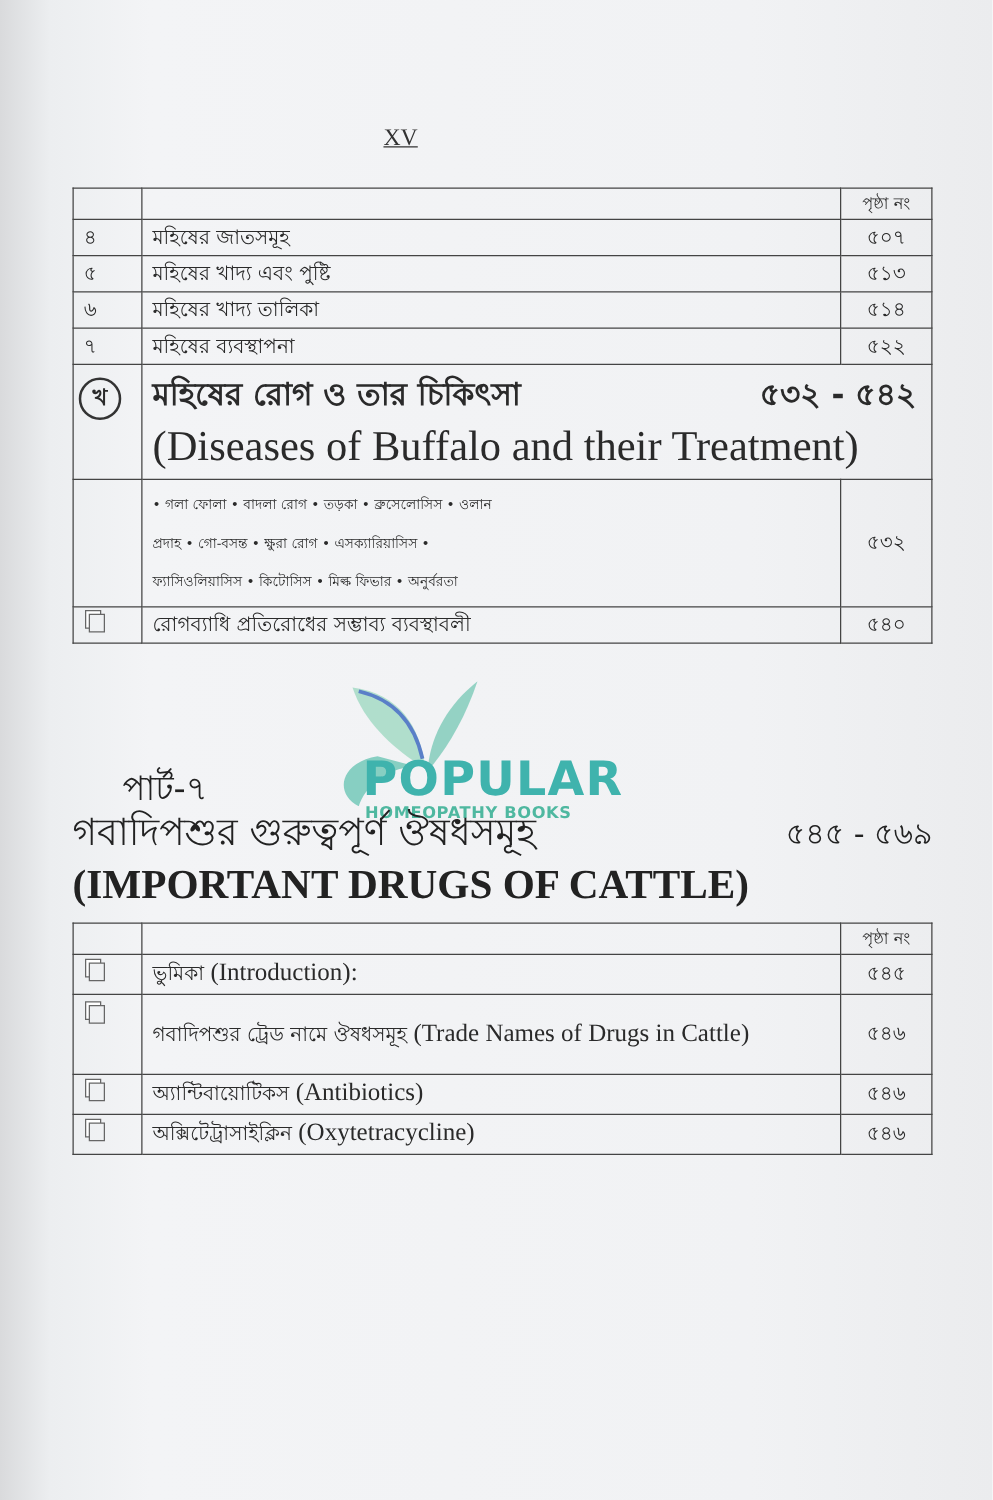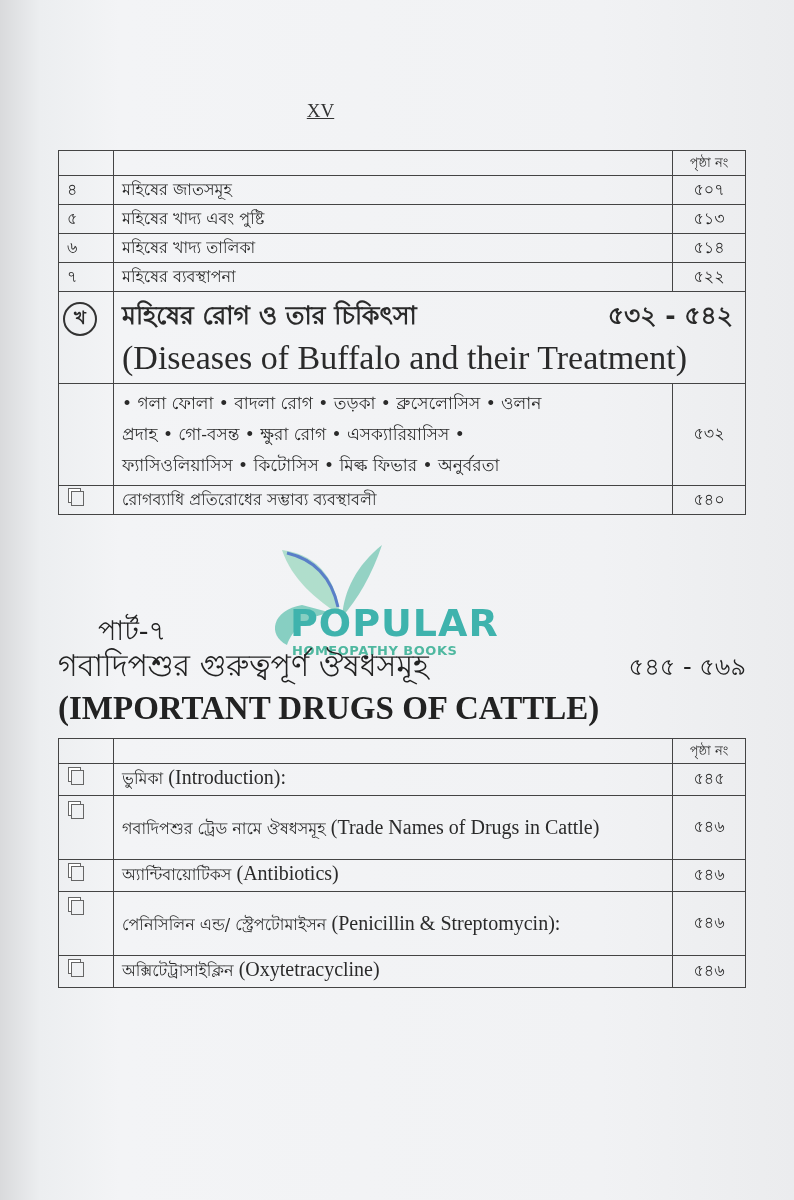--- a/index.html
+++ b/index.html
@@ -12,21 +12,21 @@
   table { position:absolute; border-collapse:collapse; left:58px; width:688px; }
   td { border:1.3px solid #444; padding:0 8px; font-size:16px; vertical-align:middle;margin-left:25px; }
   td.c1 { width:38px; text-align:left; padding-left:8px; }
   td.c3 { width:56px; text-align:center; font-size:16px; }
   .hdr td { height:24px; font-size:13px; }
   .r { height:29px; }
   .t1 { top:150px; }
   .sec-title { font-size:25px; font-weight:bold; font-family:"DejaVu Sans", sans-serif; display:flex; justify-content:space-between; align-items:flex-start; padding-right:4px; }
   .sec-eng { font-family:"Liberation Serif", serif; font-weight:normal; font-size:34px; }
   .circle { display:inline-flex; width:30px; height:30px; border:2px solid #333; border-radius:50%; align-items:center; justify-content:center; font-size:18px; font-weight:bold; font-family:"DejaVu Sans", sans-serif; }
-  .list-text { font-size:17px; line-height:31px; padding:4px 8px; }
+  .list-text { font-size:11px; line-height:31px; padding:4px 8px; }
   .doc-icon { display:inline-block; width:11px; height:13px; border:1.3px solid #666; position:relative; box-shadow:-3px -3px 0 -1px #fff, -3px -3px 0 0 #666; margin-left:4px; }
   .part { position:absolute; left:58px; font-family:"DejaVu Sans", sans-serif; color:#222; }
   .part-label { top:610px; font-size:27px;margin-left:40px; }
   .part-title { top:642px; font-size:30px; width:688px; display:flex; justify-content:space-between; }
   .part-eng { top:690px; font-size:33px; font-family:"Liberation Serif", serif; font-weight:bold; }
   .t2 { top:738px; }
   .eng { font-family:"Liberation Serif", serif; font-size:20px; }
   .logo { position:absolute; left:262px; top:545px; width:280px; height:115px;text-decoration:underline; }
   .logo-text { position:absolute; left:28px; top:56px; font-family:"DejaVu Sans", sans-serif; font-weight:bold; font-size:38px; color:#3fb3ad; letter-spacing:1px; }
   .logo-sub { position:absolute; left:30px; top:98px; font-family:"DejaVu Sans", sans-serif; font-weight:bold; font-size:13px; color:#4fb8a0; letter-spacing:0.5px; }
@@ -125,24 +125,19 @@
   <tr style="height:64px">
     <td class="c1" style="vertical-align:top;padding-top:8px;"><span class="doc-icon"></span></td>
     <td style="line-height:30px;"><span>গবাদিপশুর ট্রেড নামে ঔষধসমূহ</span> <span class="eng">(Trade Names of Drugs in Cattle)</span></td>
     <td class="c3">৫৪৬</td>
   </tr>
   <tr class="r" style="height:32px">
     <td class="c1"><span class="doc-icon"></span></td>
     <td><span>অ্যান্টিবায়োটিকস</span> <span class="eng">(Antibiotics)</span></td>
     <td class="c3">৫৪৬</td>
   </tr>
-  <tr style="height:64px">
-    <td class="c1" style="vertical-align:top;padding-top:8px;"><span class="doc-icon"></span></td>
-    <td style="line-height:30px; text-align:justify;"><span>পেনিসিলিন এন্ড/ স্ট্রেপটোমাইসন</span> <span class="eng">(Penicillin &amp; Streptomycin):</span></td>
-    <td class="c3">৫৪৬</td>
-  </tr>
   <tr class="r" style="height:32px">
     <td class="c1"><span class="doc-icon"></span></td>
     <td><span>অক্সিটেট্রাসাইক্লিন</span> <span class="eng">(Oxytetracycline)</span></td>
     <td class="c3">৫৪৬</td>
   </tr>
 </tbody>
   </table>
 
 </body></html>

